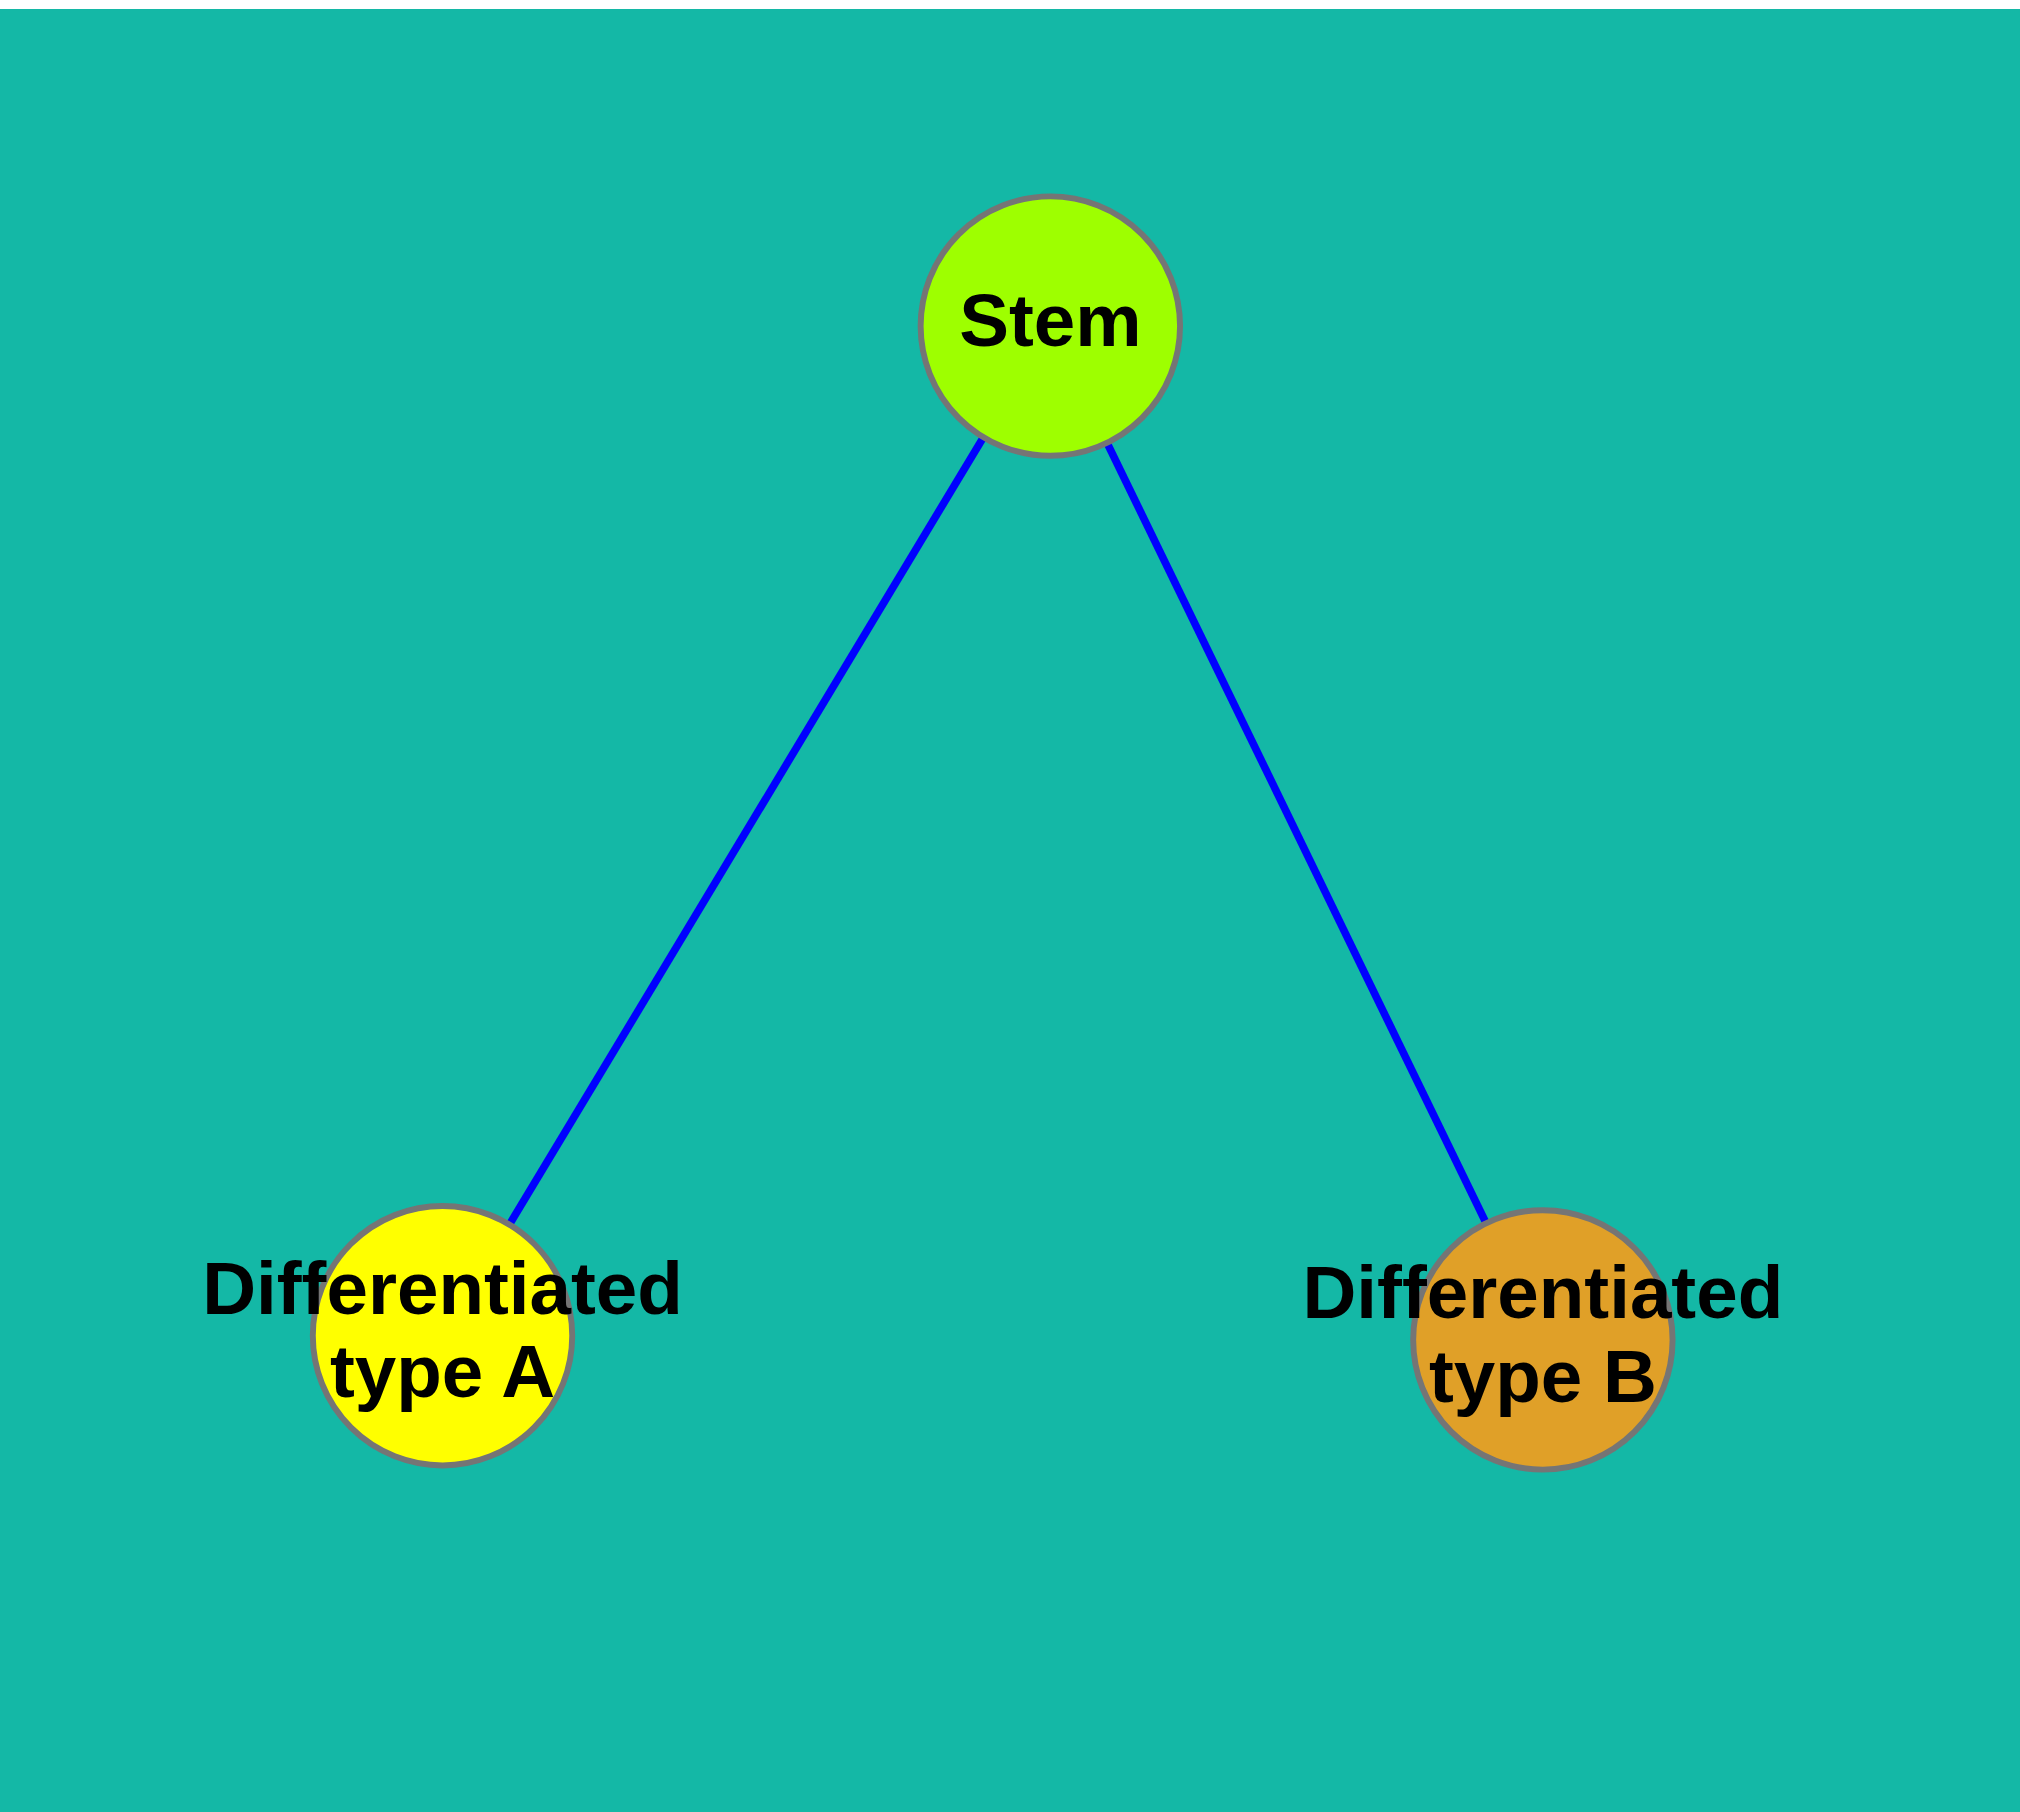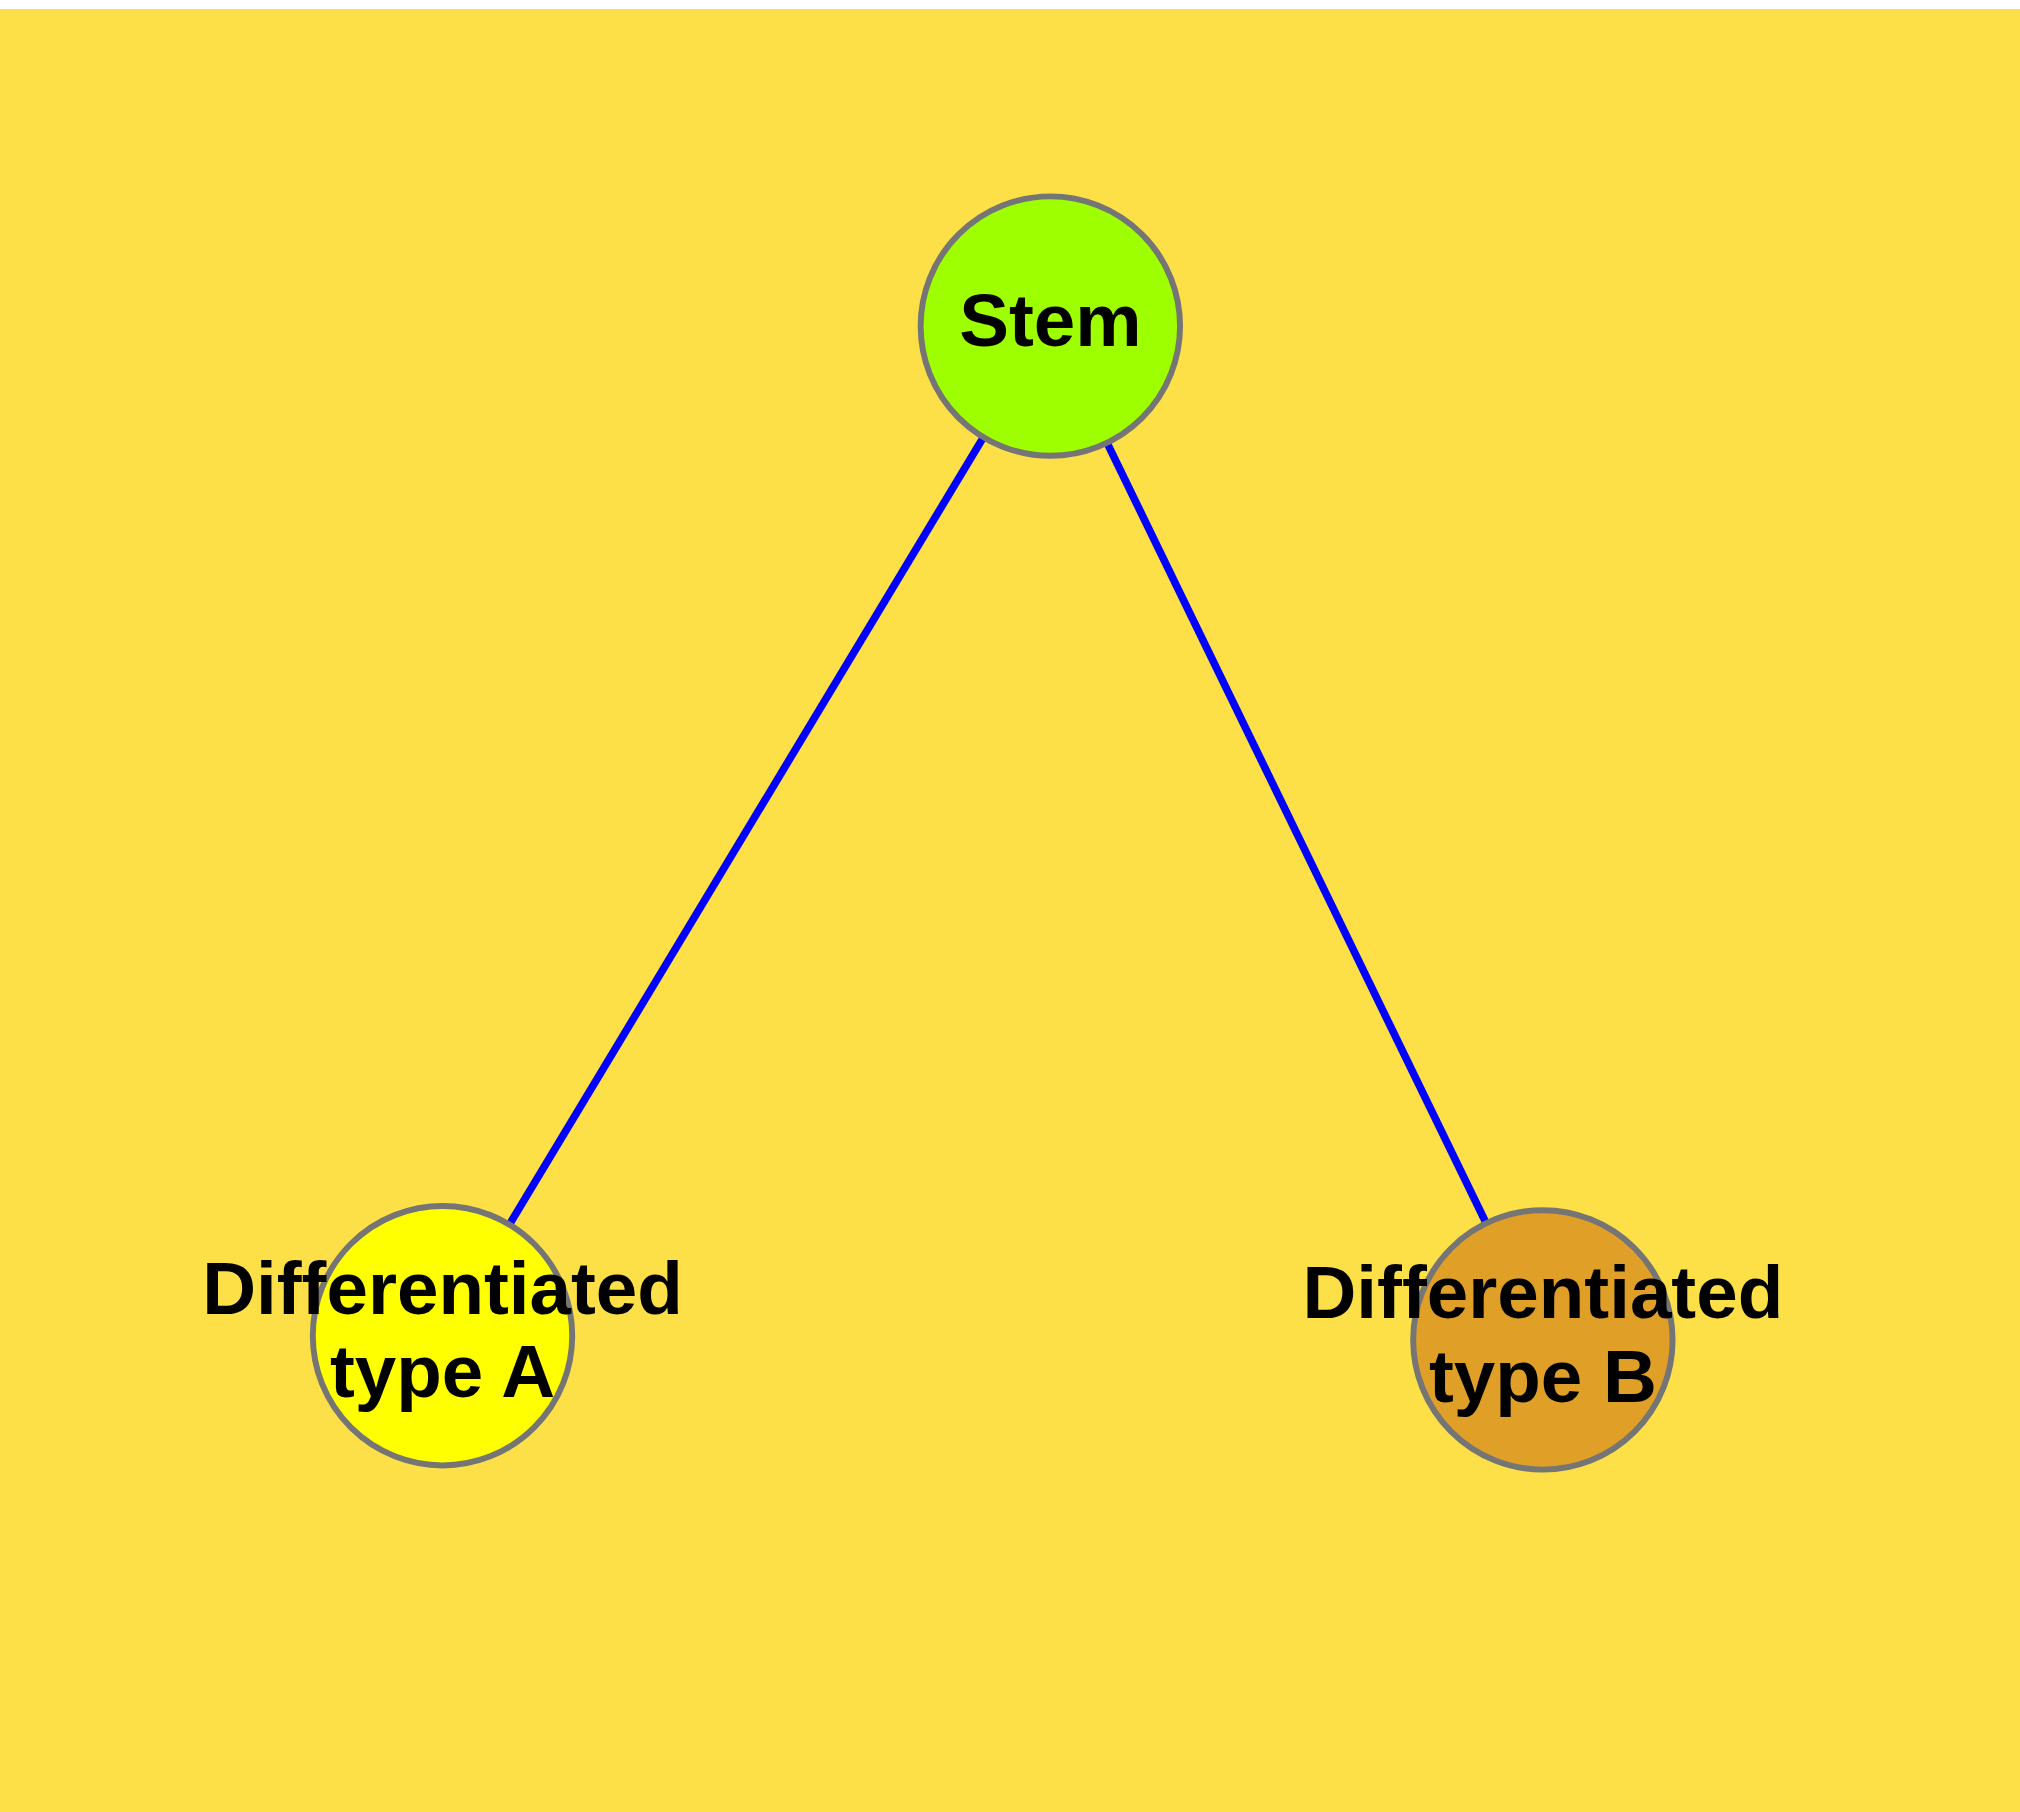--- a/index.html
+++ b/index.html
@@ -36,21 +36,21 @@
     font-weight: bold;
     fill: #000000;
     text-anchor: middle;
     dominant-baseline: middle;
   }
 </style>
 </head>
 <body>
 
 <div id="canvas" style="background: rgb(255, 255, 255);">
-  <div id="plot-area" style="background: #fde047;">
+  <div id="plot-area" style="background: #14b8a6;">
     <svg id="graph-svg" viewBox="0 0 2384 2128" xmlns="http://www.w3.org/2000/svg">
 
       <g id="edges-layer">
           <line x1="1239" y1="374" x2="522" y2="1565" stroke="#0000ff" stroke-width="9" stroke-linecap="butt"></line>
           <line x1="1239" y1="374" x2="1820" y2="1570" stroke="#0000ff" stroke-width="9" stroke-linecap="butt"></line>
         </g>
       <g id="nodes-layer">
           <circle cx="1239" cy="374" r="153" fill="#9eff00" stroke="#757575" stroke-width="7"></circle>
           <circle cx="522" cy="1565" r="153" fill="#ffff00" stroke="#757575" stroke-width="7"></circle>
           <circle cx="1820" cy="1570" r="153" fill="#e0a028" stroke="#757575" stroke-width="7"></circle>

